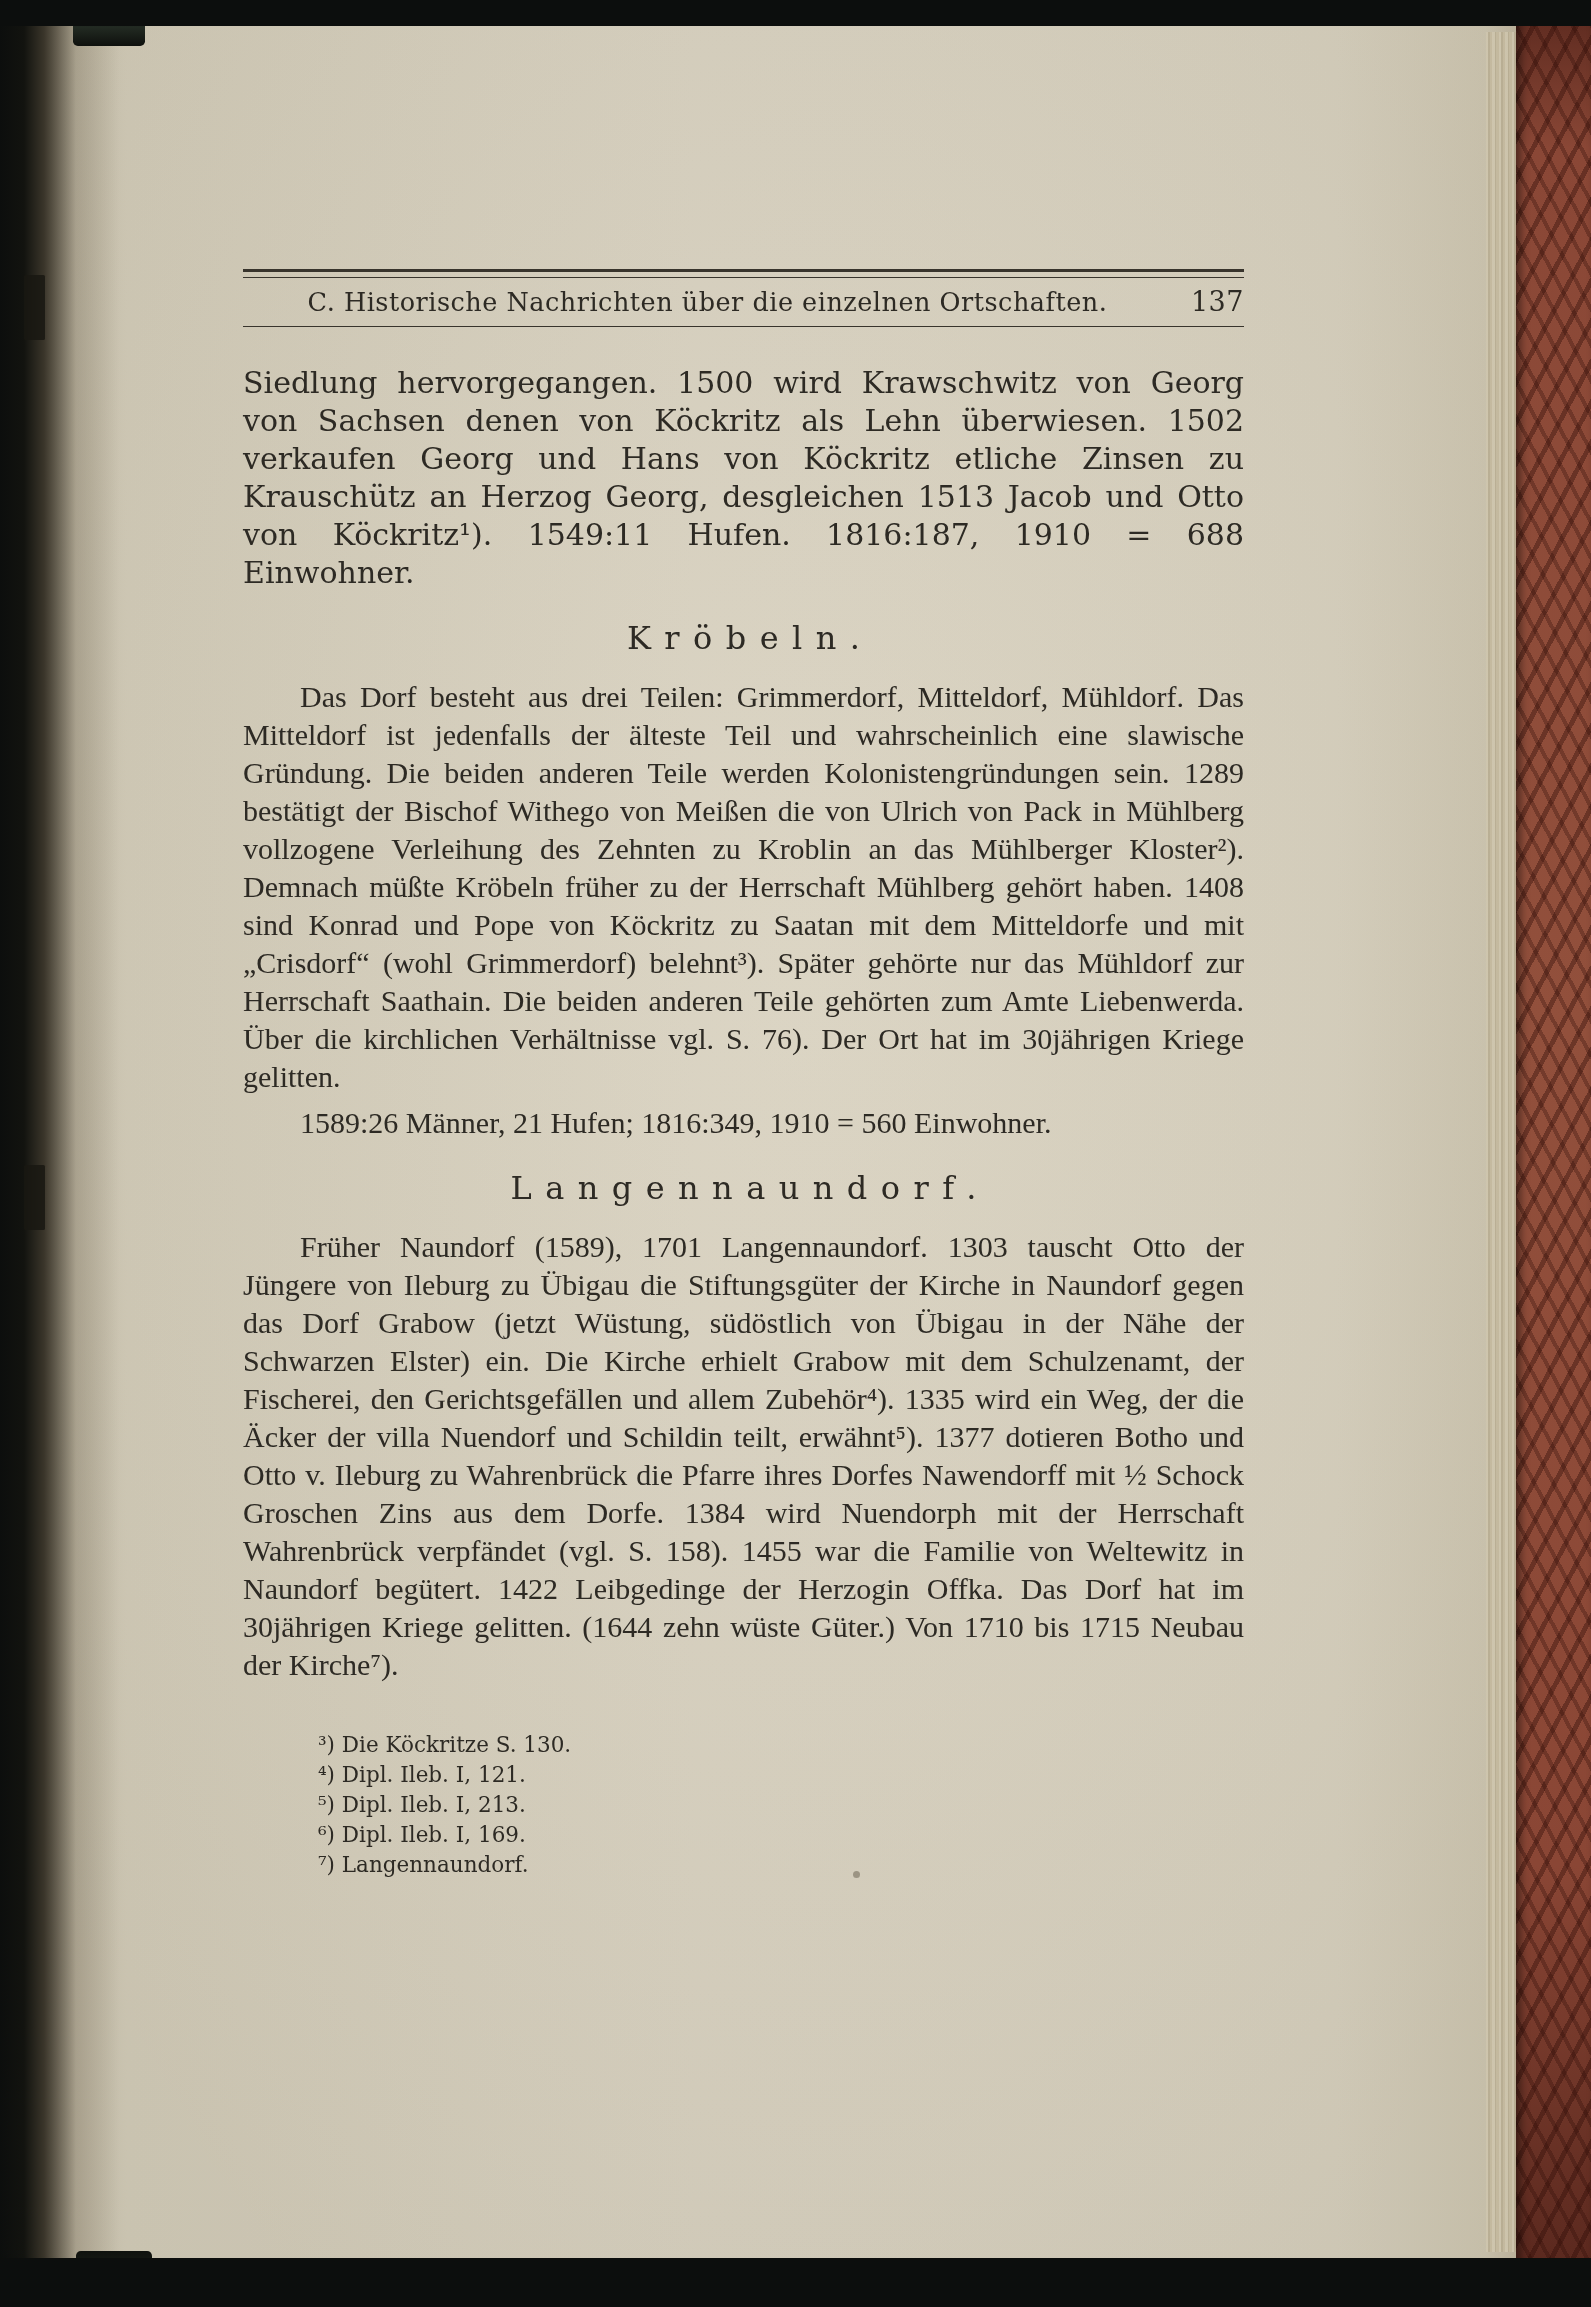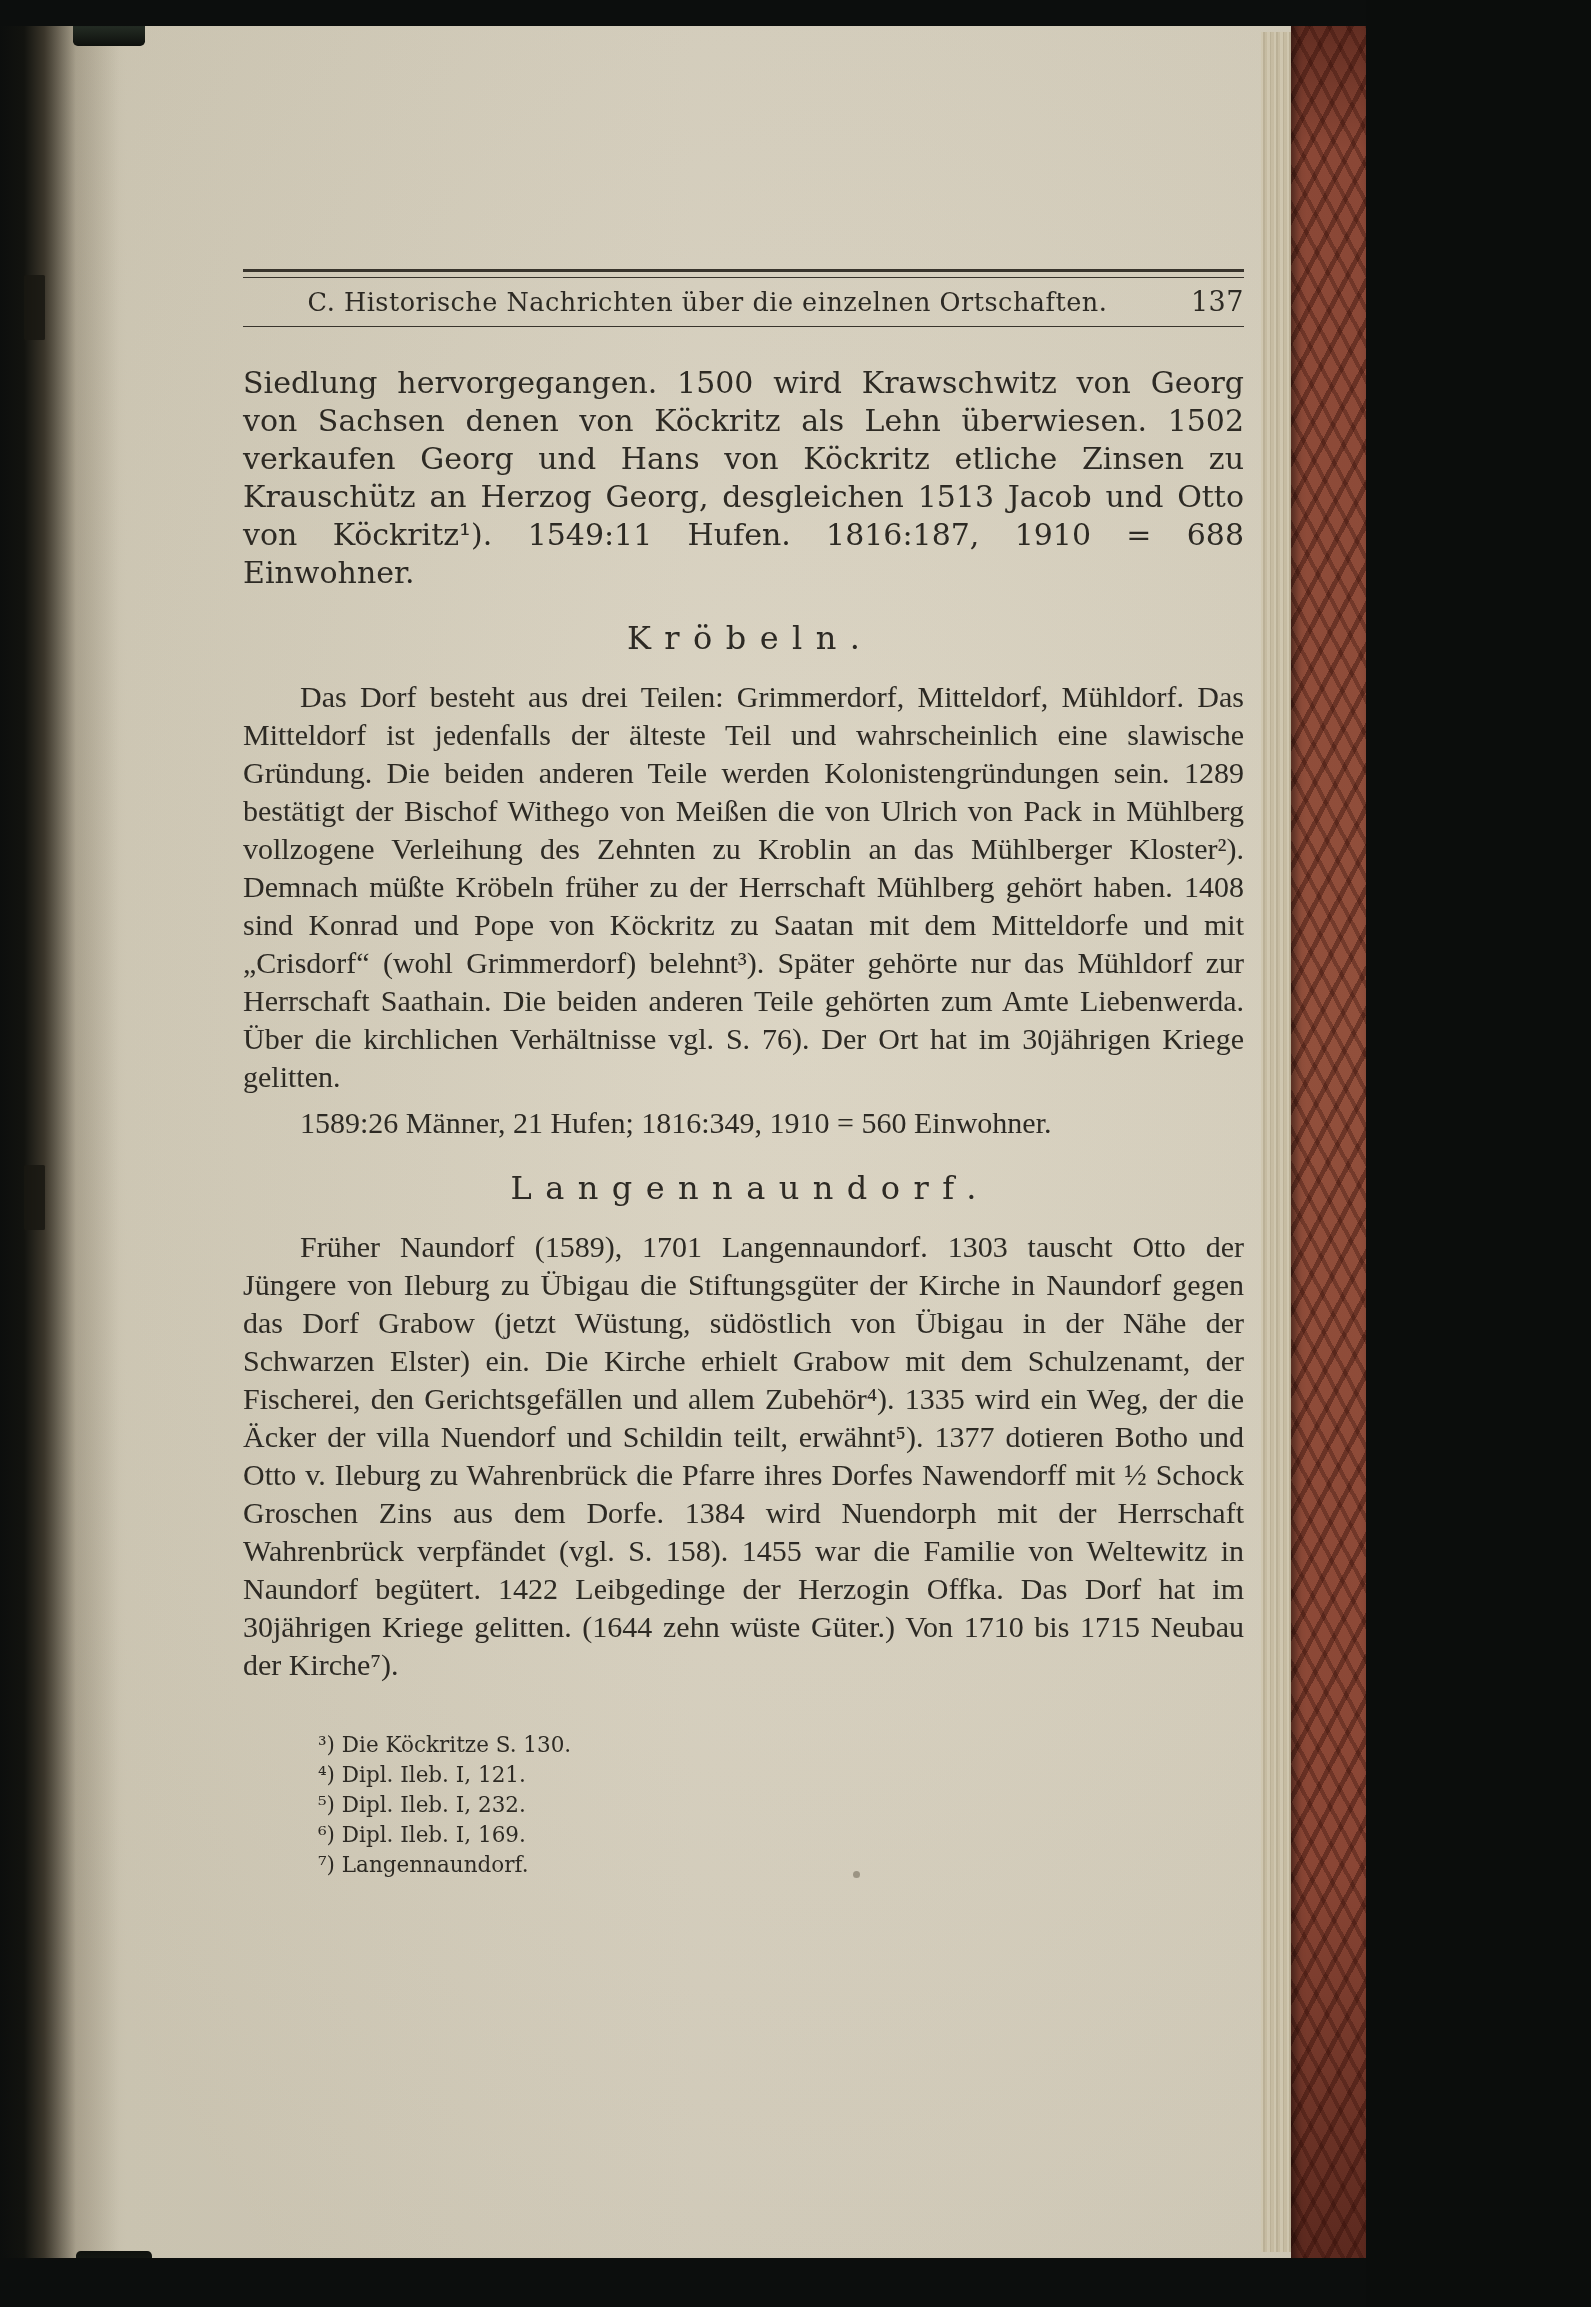--- a/index.html
+++ b/index.html
@@ -1,17 +1,17 @@
 <!DOCTYPE html>
 <html lang="de" style="font-size:12.7px"><head>
 <meta charset="utf-8">
 <style>
   html,body { margin:0; padding:0; background:#0b0d0c; }
   .scan {
-    position:relative; width:1366px; height:2307px; overflow:hidden;
+    position:relative; width:1591px; height:2307px; overflow:hidden;
     background:#0e100f;
     font-family:"DejaVu Serif", serif;
   }
 
   
   .paper {
     position:absolute; left:24px; top:25.5px; width:1492px; height:2232px;
     background:
       radial-gradient(ellipse at 52% 42%, rgba(255,255,255,0.07), rgba(0,0,0,0.05) 85%),
       linear-gradient(90deg, #b0a791 0px, #c8bfa9 36px, #d4cdb9 103px, #d9d2c0 45%, #d8d1be 88%, #d0c8b2 98%, #c4bAA2 100%),
@@ -117,21 +117,21 @@
     <h2 class="section-heading">Kröbeln.</h2>
     <p class="body indent">Das Dorf besteht aus drei Teilen: Grimmerdorf, Mitteldorf, Mühldorf. Das Mitteldorf ist jedenfalls der älteste Teil und wahrscheinlich eine slawische Gründung. Die beiden anderen Teile werden Kolonistengründungen sein. 1289 bestätigt der Bischof Withego von Meißen die von Ulrich von Pack in Mühlberg vollzogene Verleihung des Zehnten zu Kroblin an das Mühlberger Kloster²). Demnach müßte Kröbeln früher zu der Herrschaft Mühlberg gehört haben. 1408 sind Konrad und Pope von Köckritz zu Saatan mit dem Mitteldorfe und mit „Crisdorf“ (wohl Grimmerdorf) belehnt³). Später gehörte nur das Mühldorf zur Herrschaft Saathain. Die beiden anderen Teile gehörten zum Amte Liebenwerda. Über die kirchlichen Verhältnisse vgl. S. 76). Der Ort hat im 30jährigen Kriege gelitten.</p>
     <p class="body indent">1589:26 Männer, 21 Hufen; 1816:349, 1910 = 560 Einwohner.</p>
 
     <h2 class="section-heading">Langennaundorf.</h2>
     <p class="body indent">Früher Naundorf (1589), 1701 Langennaundorf. 1303 tauscht Otto der Jüngere von Ileburg zu Übigau die Stiftungsgüter der Kirche in Naundorf gegen das Dorf Grabow (jetzt Wüstung, südöstlich von Übigau in der Nähe der Schwarzen Elster) ein. Die Kirche erhielt Grabow mit dem Schulzenamt, der Fischerei, den Gerichtsgefällen und allem Zubehör⁴). 1335 wird ein Weg, der die Äcker der villa Nuendorf und Schildin teilt, erwähnt⁵). 1377 dotieren Botho und Otto v. Ileburg zu Wahrenbrück die Pfarre ihres Dorfes Nawendorff mit ½ Schock Groschen Zins aus dem Dorfe. 1384 wird Nuendorph mit der Herrschaft Wahrenbrück verpfändet (vgl. S. 158). 1455 war die Familie von Weltewitz in Naundorf begütert. 1422 Leibgedinge der Herzogin Offka. Das Dorf hat im 30jährigen Kriege gelitten. (1644 zehn wüste Güter.) Von 1710 bis 1715 Neubau der Kirche⁷).</p>
 
     <div class="footnotes">
       <div>³) Die Köckritze S. 130.</div>
       <div>⁴) Dipl. Ileb. I, 121.</div>
-      <div>⁵) Dipl. Ileb. I, 232.</div>
+      <div>⁵) Dipl. Ileb. I, 213.</div>
       <div>⁶) Dipl. Ileb. I, 169.</div>
       <div>⁷) Langennaundorf.</div>
     </div>
 
   </div>
 
   <div class="speck"></div>
 
 </div>
 

